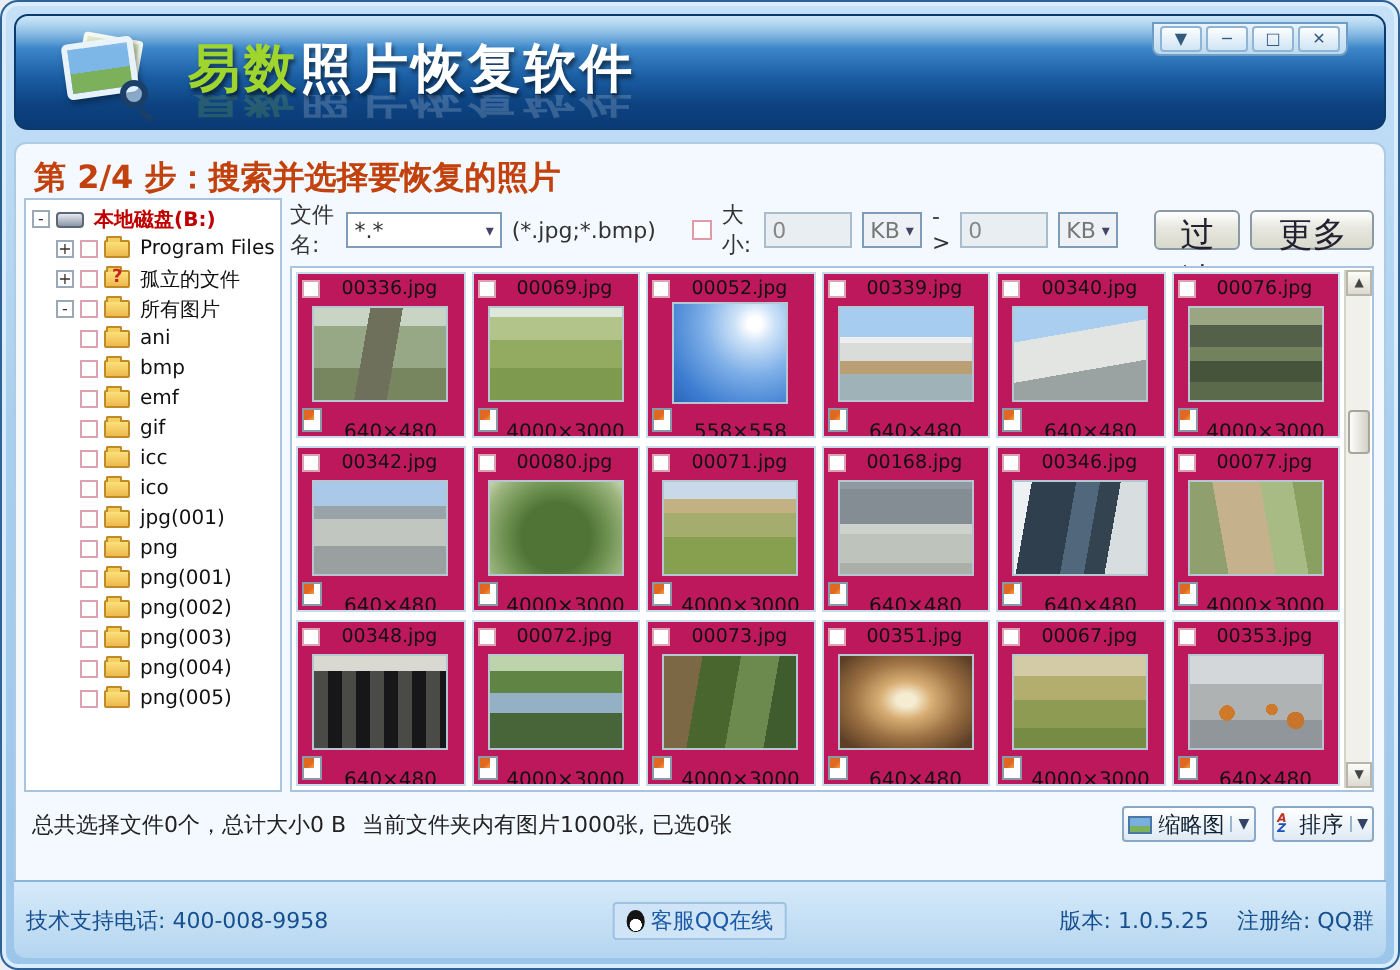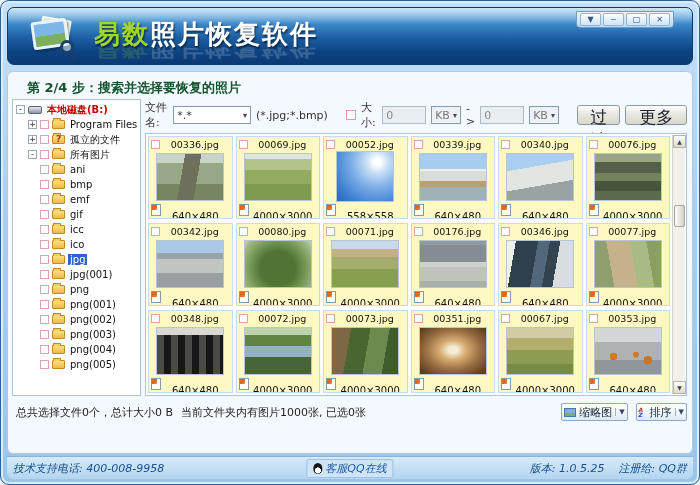--- a/index.html
+++ b/index.html
@@ -33,21 +33,21 @@
   .t-green { color:#9fd52c; } .t-white { color:#ffffff; }
   .title-reflection { position:absolute; left:86px; top:37px; font-size:26px; font-weight:bold; letter-spacing:2px;
     transform:scaleY(-.75); opacity:.18; height:20px; overflow:hidden; white-space:nowrap; }
   .win-controls { position:absolute; top:3px; right:18px; display:flex; gap:2px; z-index:3;
     background:linear-gradient(#e9f4fc,#bcd9ef); border:1px solid #6d9cc6; border-radius:0 0 4px 4px; padding:1px 3px; }
   .win-controls button { width:21px; height:13px; font-size:8px; line-height:11px; color:#345a80;
     background:linear-gradient(#fdfeff,#cfe4f4); border:1px solid #8fb4d4; border-radius:2px; cursor:default; }
   
   .main { position:absolute; top:70px; left:6px; right:6px; bottom:30px;
     background:#f3f9fe; border:1px solid #aecbe6; border-radius:6px; }
-  .step { position:absolute; top:7px; left:19px; font-size:13px; font-weight:bold; color:#14532d; }
+  .step { position:absolute; top:7px; left:9px; font-size:16px; font-weight:bold; color:#c2410c; }
   
   .tree { position:absolute; left:4px; top:27px; width:129px; bottom:57px;
     background:#ffffff; border:1px solid #a9c4de; overflow:hidden; font-size:10px; padding:2px 0; }
   .tree-row { display:flex; align-items:center; height:15px; white-space:nowrap; }
   .tree-row .exp { width:9px; height:9px; border:1px solid #9aa8b8; background:#fff; color:#333;
     font-size:8px; line-height:7px; text-align:center; margin-right:3px; flex:0 0 auto; }
   .tree-row .tcb { width:9px; height:9px; border:1px solid #dda2b2; background:#fff; margin-right:3px; flex:0 0 auto; }
   .fold { position:relative; width:13px; height:9px; background:linear-gradient(#fbe07a,#edb94e);
     border:1px solid #c08a26; border-radius:1px; margin-right:3px; flex:0 0 auto; }
   .fold::before { content:""; position:absolute; left:0; top:-3px; width:6px; height:2px;
@@ -70,21 +70,21 @@
   .num { width:44px; height:18px; border:1px solid #a8bccc; background:#e9eef3; color:#888;
     font-size:11px; padding:0 3px; }
   .tbtn { height:20px; padding:0 10px; font-size:17px; color:#223;
     background:linear-gradient(#ffffff,#e7e7df 45%,#d8d8cc); border:1px solid #8a99a8; border-radius:3px; }
   .gap { flex:1 0 8px; }
   
   .gridpanel { position:absolute; left:137px; right:5px; top:61px; bottom:57px;
     background:#ffffff; border:1px solid #a9c4de; }
   .grid { position:absolute; left:2px; right:16px; top:2px; bottom:2px;
     display:grid; grid-template-columns:repeat(6,1fr); gap:4px 3px; }
-  .cell { background:#fef9c3; border:1px solid #c6dbee; display:flex; flex-direction:column; padding:2px; overflow:hidden; }
+  .cell { background:#be185d; border:1px solid #c6dbee; display:flex; flex-direction:column; padding:2px; overflow:hidden; }
   .cell .hdr { display:flex; align-items:center; height:12px; }
   .cell .pcb { width:9px; height:9px; border:1px solid #dda2b2; background:#fff; flex:0 0 auto; }
   .cell .pname { flex:1; text-align:center; font-size:9.5px; color:#111; }
   .thumb { margin:3px auto 2px; width:68px; height:50px; border:1px solid #b5c5d2; }
   .thumb.sq { width:58px; height:56px; margin:1px auto; }
   .cell .ftr { display:flex; align-items:center; height:13px; margin-top:auto; }
   .ficon { position:relative; width:10px; height:12px; background:#fdfdfd; border:1px solid #8899aa; flex:0 0 auto; }
   .ficon::before { content:""; position:absolute; left:0; top:0; width:5px; height:5px;
     background:linear-gradient(135deg,#e06820 60%,#f2a040); }
   .cell .psize { flex:1; text-align:center; font-size:10px; color:#111;margin-top:14px; }
@@ -130,23 +130,23 @@
   .save { width:122px; height:20px; margin-left:28px; font-size:11px; color:#123;
     background:linear-gradient(#ffffff,#e4e9ee 50%,#d2dae2); border:1px solid #8a9aaa; border-radius:8px; }
   .navs { margin-left:auto; display:flex; gap:10px; }
   .pill { display:flex; align-items:center; justify-content:center; gap:6px; width:88px; height:24px;
     border-radius:13px; font-size:12px; font-weight:bold; }
   .pill.prev { background:linear-gradient(#f6fbff,#cfe6f8 50%,#b8d8f2); border:1px solid #78a6d4; color:#174f9a; }
   .pill.prev .aw { color:#174f9a; font-size:15px; font-weight:bold; }
   .pill.next { background:linear-gradient(#eef2f6,#dde4ea); border:1px solid #b8c4d0; color:#9fb0c0; }
   .pill.next .aw { color:#9fb0c0; font-size:15px; }
   
-  .statusbar { position:absolute; left:6px; right:6px; bottom:5px; height:23px; border-top:1px solid #8ab4da;
+  .statusbar { position:absolute; left:6px; right:6px; bottom:5px; height:39px; border-top:1px solid #8ab4da;
     display:flex; align-items:center; font-size:11px; color:#16508e; padding:0 6px;
-    background:linear-gradient(#d6eafa,#b4d5ef); border-radius:0 0 6px 6px;font-style:italic; }
+    background:linear-gradient(#d6eafa,#b4d5ef); border-radius:0 0 6px 6px; }
   .qq { position:absolute; left:50%; transform:translateX(-50%); display:flex; align-items:center; gap:3px;
     background:#cfe4f6; border:1px solid #9fc2e2; border-radius:2px; padding:1px 6px; color:#1b5aa6; font-size:11px; }
   .qqic { width:9px; height:11px; border-radius:50% 50% 45% 45%;
     background:radial-gradient(circle at 50% 68%,#ffffff 0 34%,#141414 36%); }
   .ver { margin-left:auto; }
   .ver span { margin-left:14px; }
 </style>
 </head>
 <body>
 
@@ -222,25 +222,20 @@
         </div>
         <div class="tree-row" style="padding-left: 27px;">
           <span class="tcb"></span>
           <span class="fold"></span>
           <span class="tlabel">icc</span>
         </div>
         <div class="tree-row" style="padding-left: 27px;">
           <span class="tcb"></span>
           <span class="fold"></span>
           <span class="tlabel">ico</span>
-        </div>
-        <div class="tree-row" style="padding-left: 27px;">
-          <span class="tcb"></span>
-          <span class="fold"></span>
-          <span class="tlabel sel">jpg</span>
         </div>
         <div class="tree-row" style="padding-left: 27px;">
           <span class="tcb"></span>
           <span class="fold"></span>
           <span class="tlabel">jpg(001)</span>
         </div>
         <div class="tree-row" style="padding-left: 27px;">
           <span class="tcb"></span>
           <span class="fold"></span>
           <span class="tlabel">png</span>
@@ -395,21 +390,21 @@
             </div>
             <div class="thumb t-field1"></div>
             <div class="ftr">
               <span class="ficon"></span>
               <span class="psize">4000×3000</span>
             </div>
           </div>
           <div class="cell">
             <div class="hdr">
               <span class="pcb"></span>
-              <span class="pname">00176.jpg</span>
+              <span class="pname">00168.jpg</span>
             </div>
             <div class="thumb t-wall"></div>
             <div class="ftr">
               <span class="ficon"></span>
               <span class="psize">640×480</span>
             </div>
           </div>
           <div class="cell">
             <div class="hdr">
               <span class="pcb"></span>

